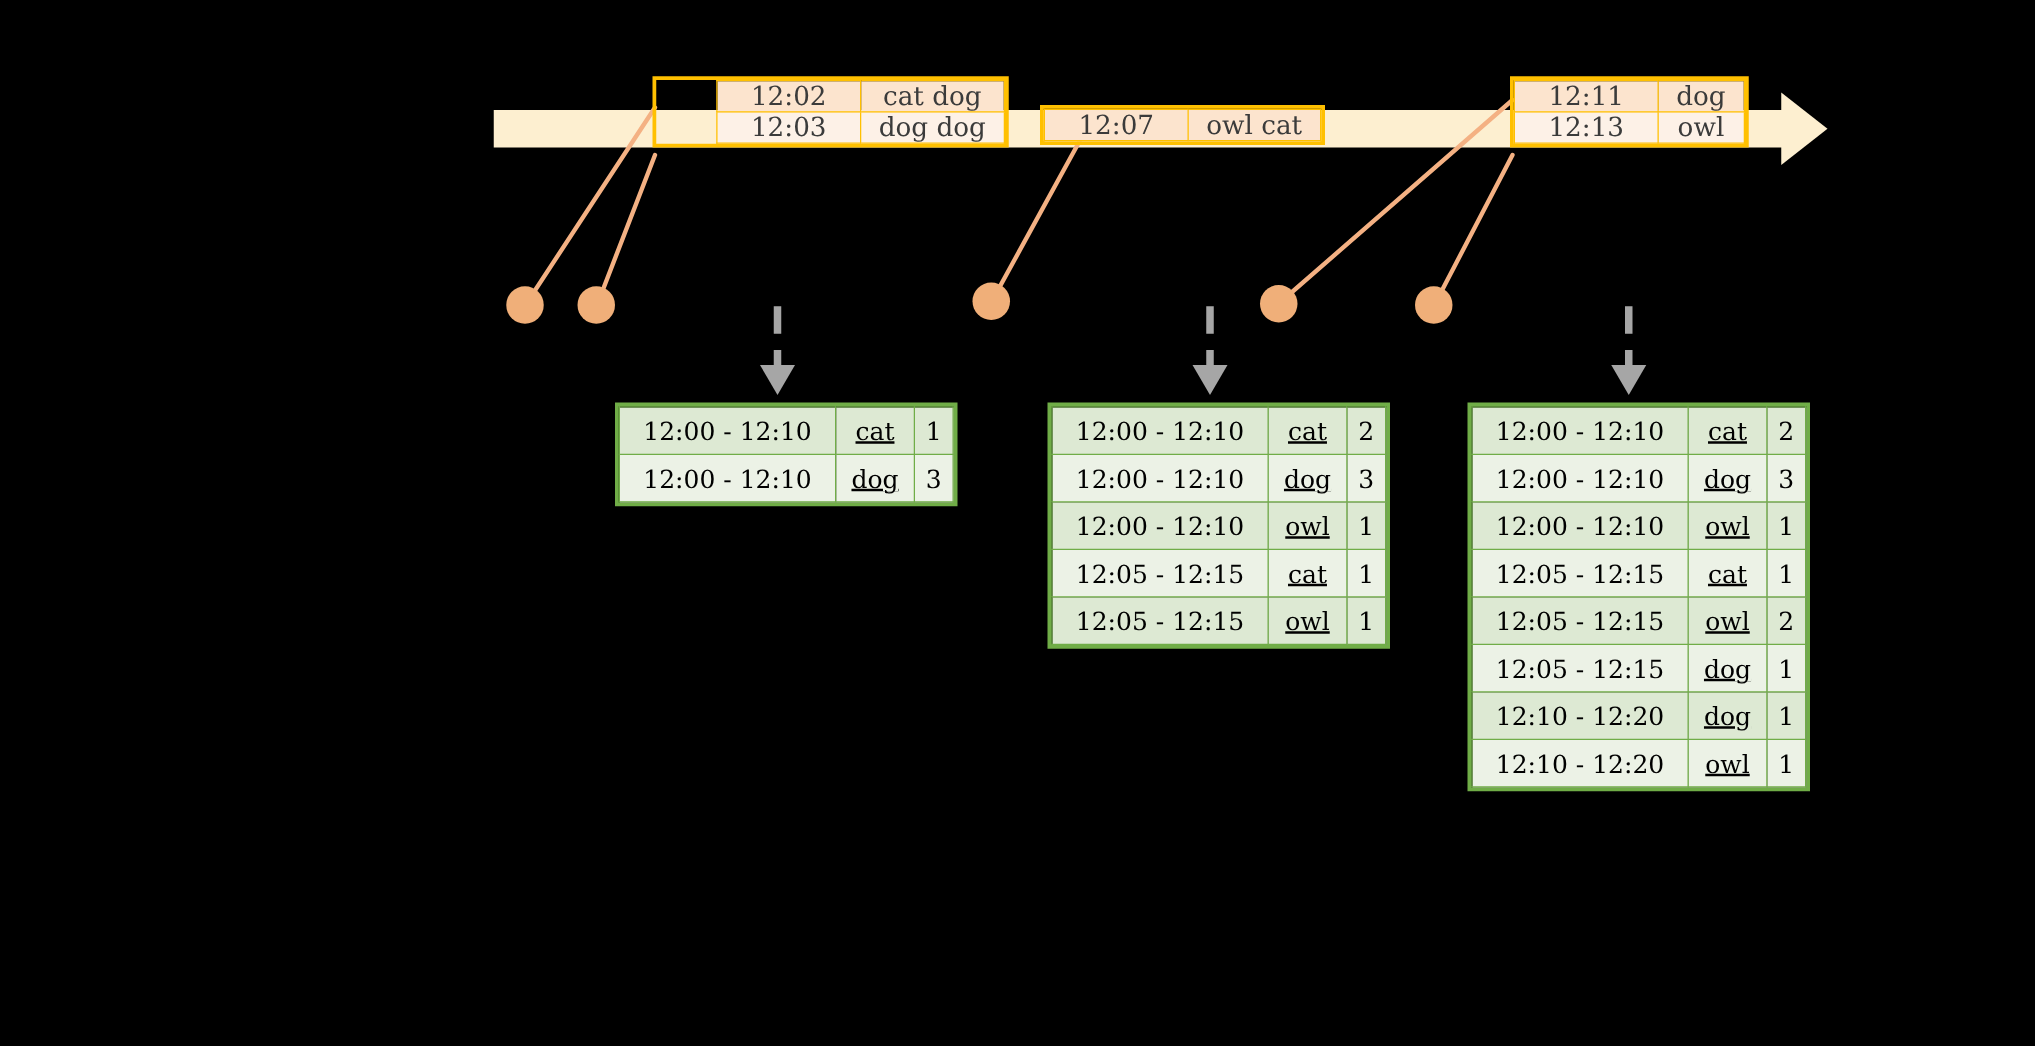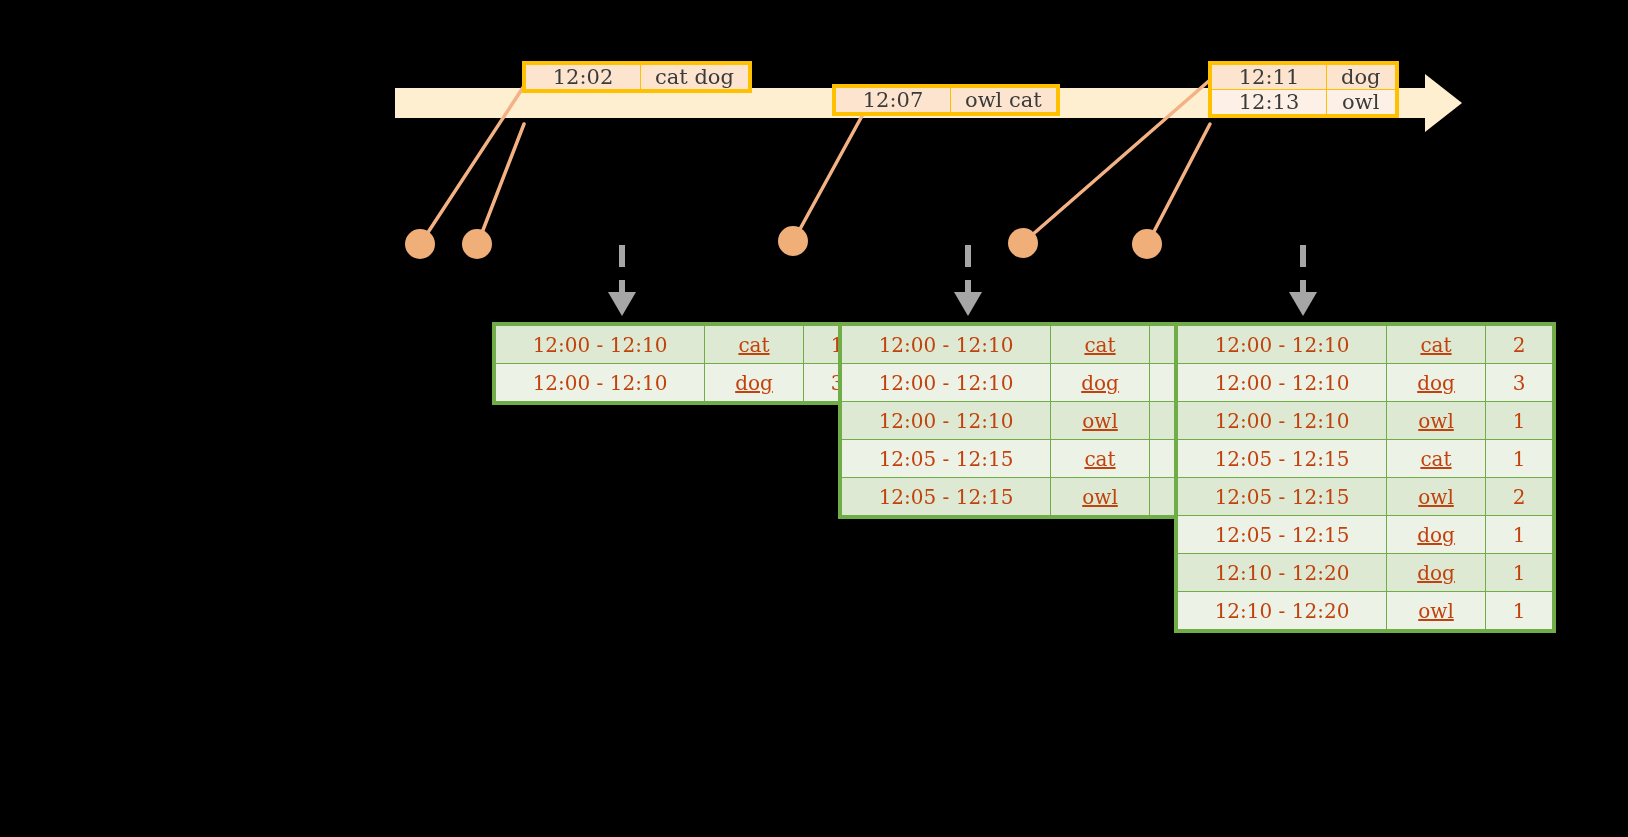--- a/index.html
+++ b/index.html
@@ -60,23 +60,23 @@
     border: 3px solid #70AD47;
     box-sizing: border-box;
   }
   .restable table {
     border-collapse: collapse;
     width: 100%;
   }
   .restable td {
     border: 1.5px solid #70AD47;
     font-size: 20px;
-    color: #c2410c;
+    color: #000000;
     text-align: center;
-    padding: 0 20px;
+    padding: 0 2px;
     height: 37px;
     white-space: nowrap;
     font-family: "DejaVu Serif", "Liberation Serif", serif;
   }
   .restable tr:nth-child(odd) td { background: #DDE9D3; }
   .restable tr:nth-child(even) td { background: #ECF2E6; }
   .restable td.win  { min-width: 168px; }
   .restable td.word { min-width: 58px; text-decoration: underline; }
   .restable td.cnt  { min-width: 26px; }
 </style>
@@ -117,27 +117,31 @@
         <line x1="968" y1="245" x2="968" y2="296" stroke-dasharray="22 13"></line>
         <polygon points="954,292 982,292 968,316" stroke="none"></polygon>
       </g>
       <g>
         <line x1="1303" y1="245" x2="1303" y2="296" stroke-dasharray="22 13"></line>
         <polygon points="1289,292 1317,292 1303,316" stroke="none"></polygon>
       </g>
     </g>
   </svg>
 
-  <div class="msgbox" style="left:522px; top:61px;">
+  <div class="msgbox" style="left:522px; top:61px;padding-left:48px;">
     <table>
       <tbody>
           <tr>
         <td class="tcell">12:02</td>
         <td class="wcell">cat dog</td>
       </tr>
+      <tr>
+        <td class="tcell">12:03</td>
+        <td class="wcell">dog dog</td>
+      </tr>
     </tbody>
       </table>
   </div>
 
   <div class="msgbox" style="left:832px; top:84px;">
     <table>
       <tbody>
           <tr>
         <td class="tcell">12:07</td>
         <td class="wcell">owl cat</td>

